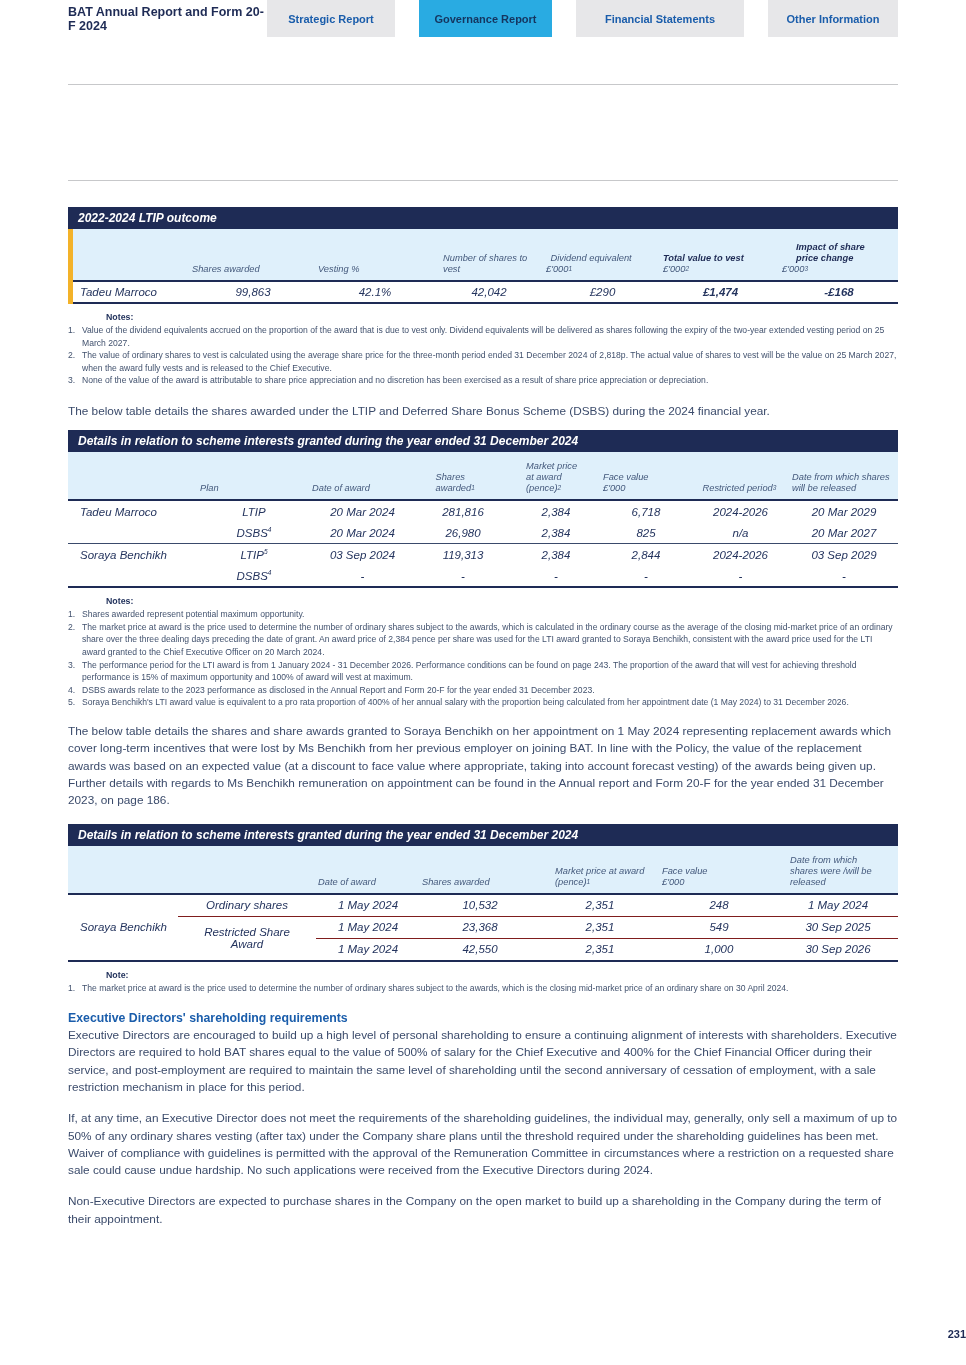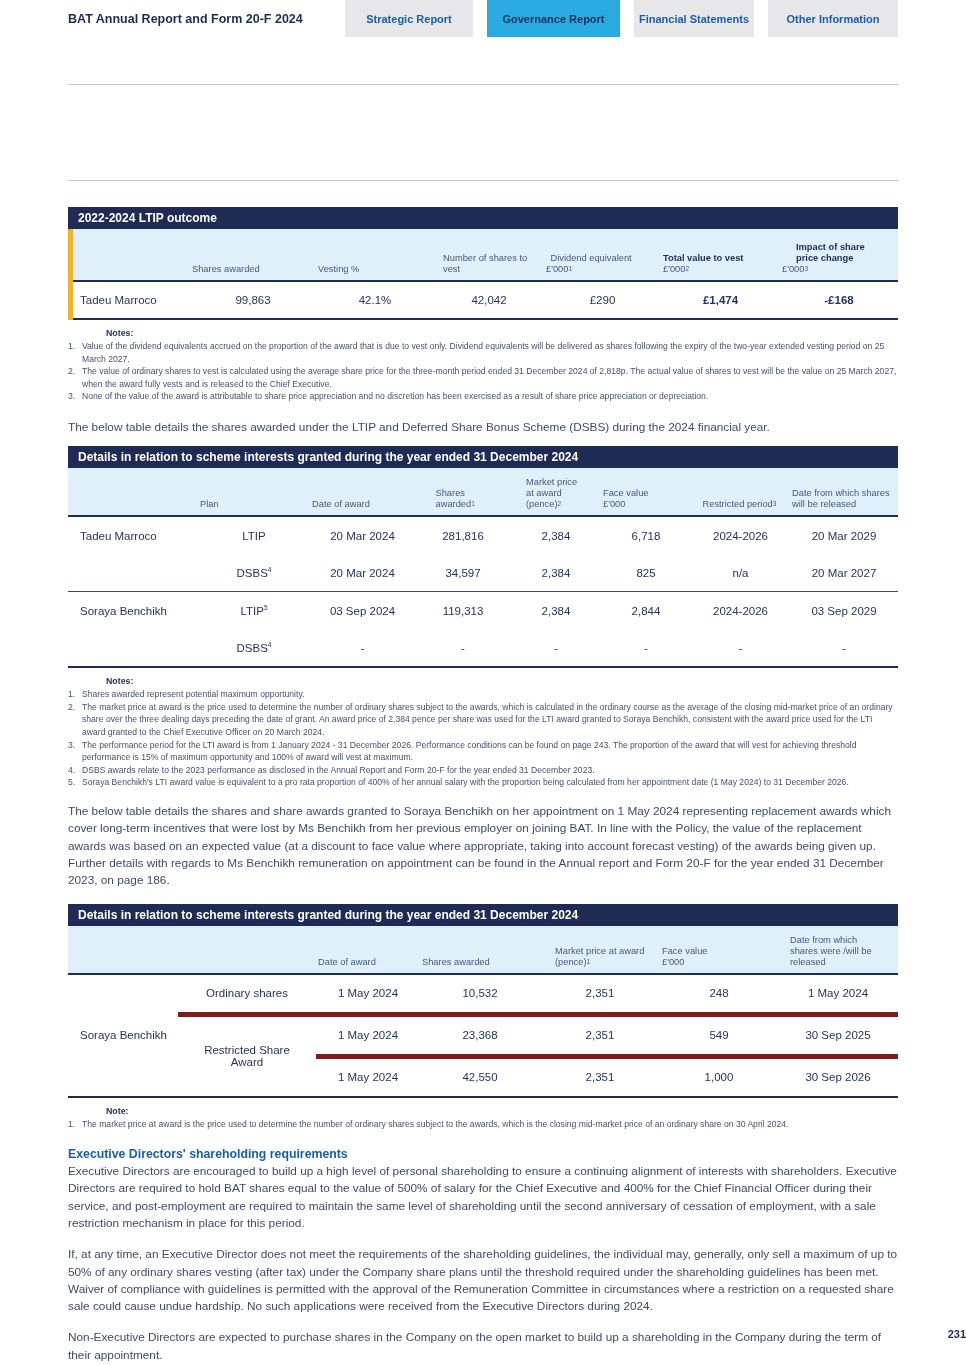--- a/index.html
+++ b/index.html
@@ -2,58 +2,58 @@
 <html><head>
 <meta charset="utf-8">
 <style>
   html,body { margin:0; padding:0; background:#ffffff; }
   .page { position:relative; width:966px; height:1365px; background:#ffffff; overflow:hidden;
           font-family:"Liberation Sans", sans-serif; color:#3b4b6b; }
 
   
   .topbar { display:flex; height:37px; }
   .brand { margin-left:68px; display:flex; align-items:center; font-size:12.5px; font-weight:bold; color:#1e2b55; }
-  .tabs { margin-left:auto; margin-right:68px; display:flex; gap:14px; }
+  .tabs { margin-left:auto; margin-right:68px; display:flex; gap:24px; }
   .tab { display:flex; align-items:center; justify-content:center; text-align:center;
          font-size:11px; font-weight:bold; color:#1a5dab; background:#e7e7e9; cursor:pointer; }
-  .tab-1 { width:128px; } .tab-2 { width:133px; } .tab-3 { width:120px; } .tab-4 { width:130px; }
+  .tab-1 { width:128px; } .tab-2 { width:133px; } .tab-3 { width:168px; } .tab-4 { width:130px; }
   .tab.active { background:#29abe2; color:#15355f; }
 
   
   .rule { border:0; border-top:1px solid #c7c8ca; margin:0 68px; }
   .rule1 { margin-top:47px; } .rule2 { margin-top:95px; }
 
   .content { margin:0 68px; width:830px; }
 
   
-  .tbl-section { margin-top:26px; }
+  .tbl-section { margin-top:26px;font-style:italic; }
   .tbl-section.mt10 { margin-top:10px; } .tbl-section.mt14 { margin-top:14px; }
   .table-title { height:22px; background:#1e2b55; color:#ffffff; font-size:12px; font-weight:bold;
                  display:flex; align-items:center; padding-left:10px; box-sizing:border-box; }
   .twrap { position:relative; }
   .accent { position:absolute; left:0; top:0; bottom:0; width:5px; background:#f3b229; z-index:2; }
 
   table.data-table { width:100%; border-collapse:collapse; table-layout:fixed;
                      border-bottom:2px solid #1e2b55; }
   .data-table th { background:#dff0fb; vertical-align:bottom; font-weight:normal; font-size:9.3px;
                    line-height:11px; color:#44597c; padding:4px 2px 5px; text-align:left;
                    border-bottom:2px solid #1e2b55; box-sizing:border-box; }
   .t1 th { height:52px; } .t2 th, .t3 th { height:48px; }
-  .data-table td { font-size:11.5px; color:#24345e; text-align:center; height:21px; padding:8px 2px; }
+  .data-table td { font-size:11.5px; color:#24345e; text-align:center; height:21px; padding:0 2px; }
   .t1 td { height:20px; }
   td.name, th.name { text-align:left; padding-left:12px; }
   .th-bold, .th-bold .th-lbl { font-weight:bold; color:#1e2b55; }
   .td-bold { font-weight:bold; color:#1e2b55; }
   .th-lbl { display:inline-block; }
   .blk { display:block; margin:0 auto; }
   .w55{max-width:55px;} .w60{max-width:60px;} .w76{max-width:76px;} .w86{max-width:86px;}
   .w90{max-width:90px;} .w92{max-width:92px;} .w96{max-width:96px;} .w104{max-width:104px;}
   sup { font-size:6.5px; vertical-align:top; position:relative; top:-1px; }
   tr.gsep td { border-bottom:1px solid #3a4a6b; }
-  td.sep { border-bottom:5px solid #7f1d1d; }
+  td.sep { border-bottom:1px solid #7f1d1d; }
   .wrapcell { display:inline-block; max-width:112px; }
 
   
   .t1 col.c1{width:122px;} .t1 col.c2{width:126px;} .t1 col.c3{width:118px;} .t1 col.c4{width:110px;}
   .t1 col.c5{width:117px;} .t1 col.c6{width:119px;} .t1 col.c7{width:118px;}
   .t2 col.c1{width:130px;} .t2 col.c2{width:112px;} .t2 col.c3{width:105px;} .t2 col.c4{width:96px;}
   .t2 col.c5{width:90px;} .t2 col.c6{width:90px;} .t2 col.c7{width:99px;} .t2 col.c8{width:108px;}
   .t3 col.c1{width:110px;} .t3 col.c2{width:138px;} .t3 col.c3{width:104px;} .t3 col.c4{width:120px;}
   .t3 col.c5{width:120px;} .t3 col.c6{width:118px;} .t3 col.c7{width:120px;}
 
@@ -203,21 +203,21 @@
             <td>281,816</td>
             <td>2,384</td>
             <td>6,718</td>
             <td>2024-2026</td>
             <td>20 Mar 2029</td>
           </tr>
           <tr class="gsep">
             <td class="name"></td>
             <td><span>DSBS</span><sup>4</sup></td>
             <td>20 Mar 2024</td>
-            <td>34,597</td>
+            <td>26,980</td>
             <td>2,384</td>
             <td>825</td>
             <td>n/a</td>
             <td>20 Mar 2027</td>
           </tr>
           <tr>
             <td class="name">Soraya Benchikh</td>
             <td><span>LTIP</span><sup>5</sup></td>
             <td>03 Sep 2024</td>
             <td>119,313</td>

